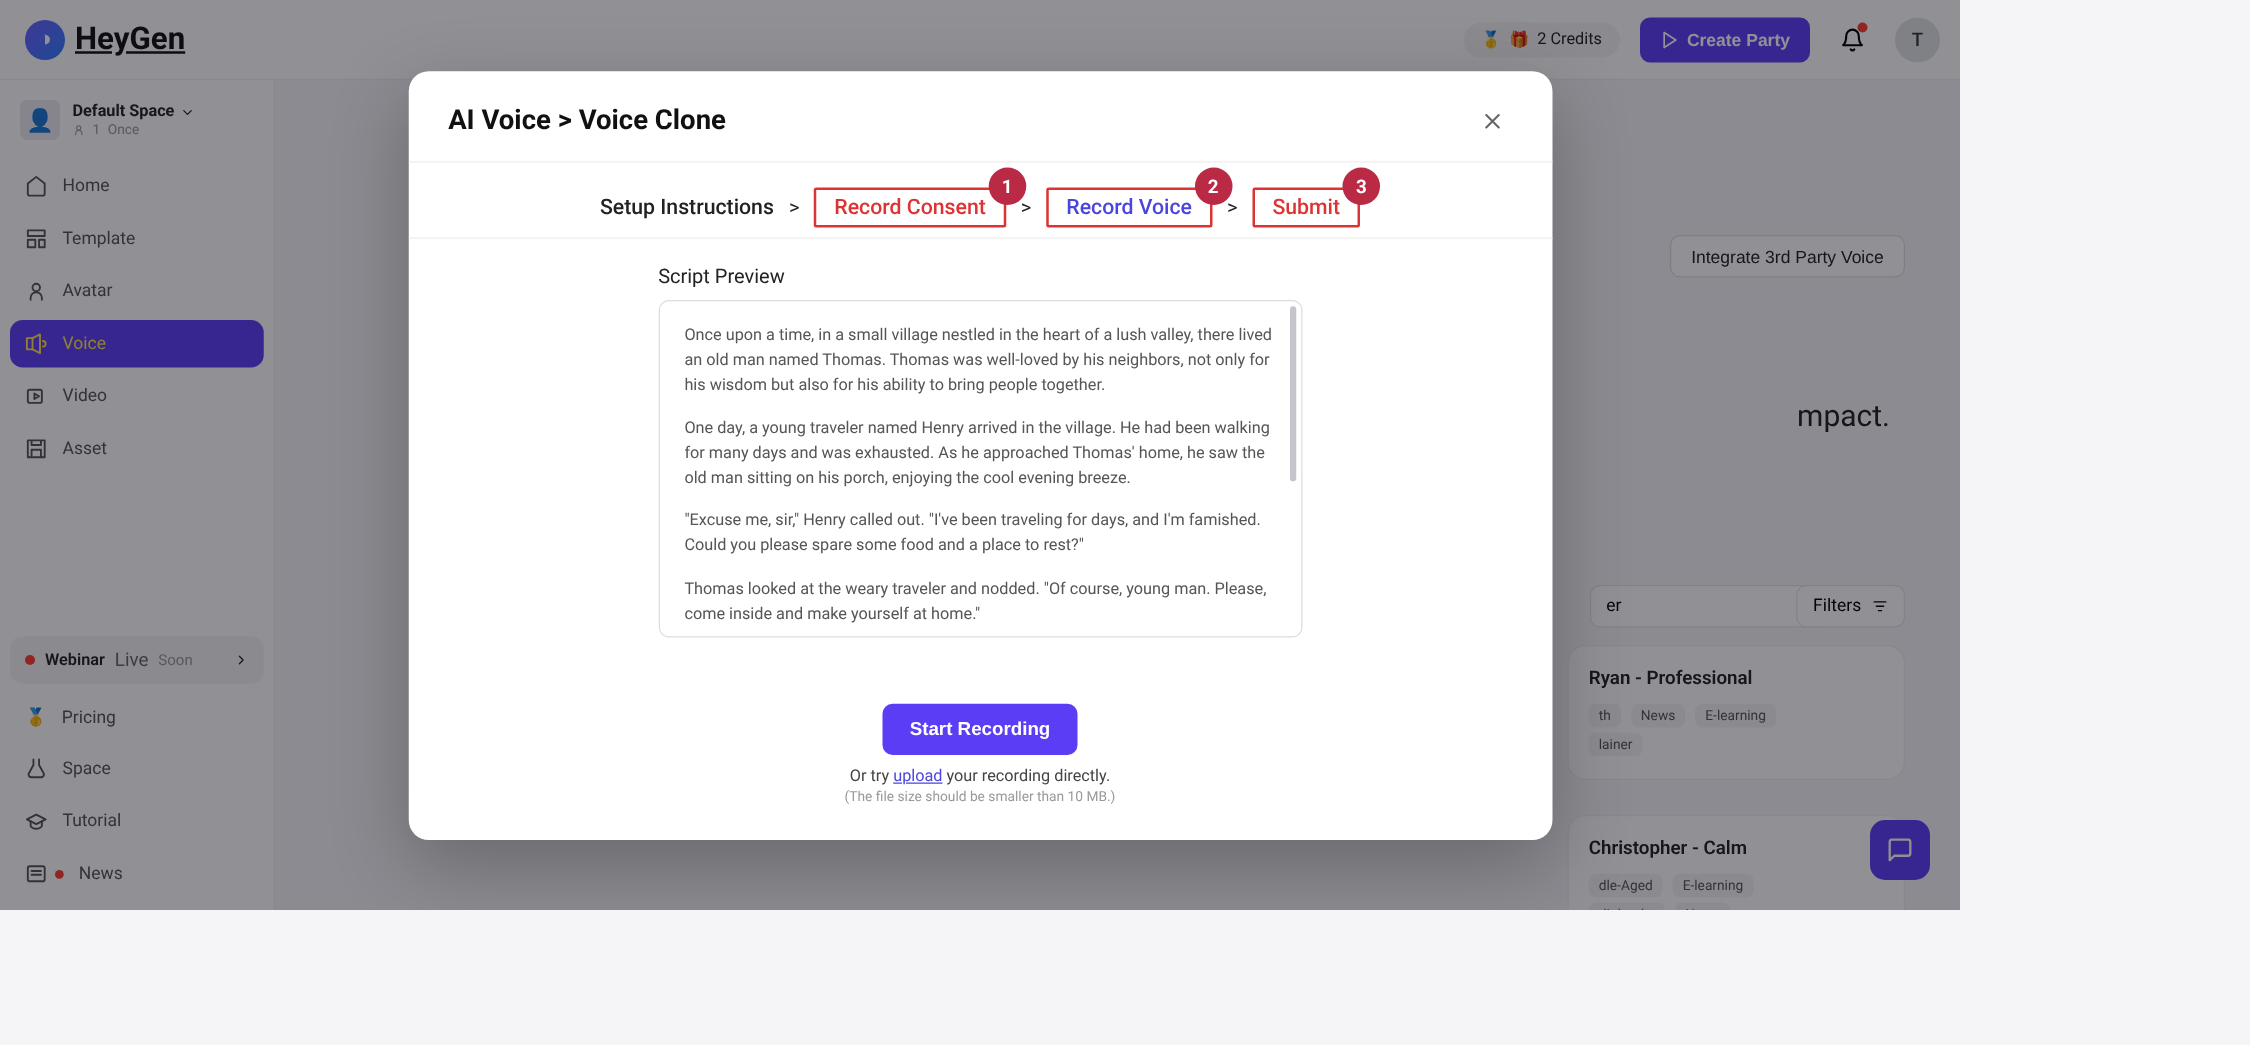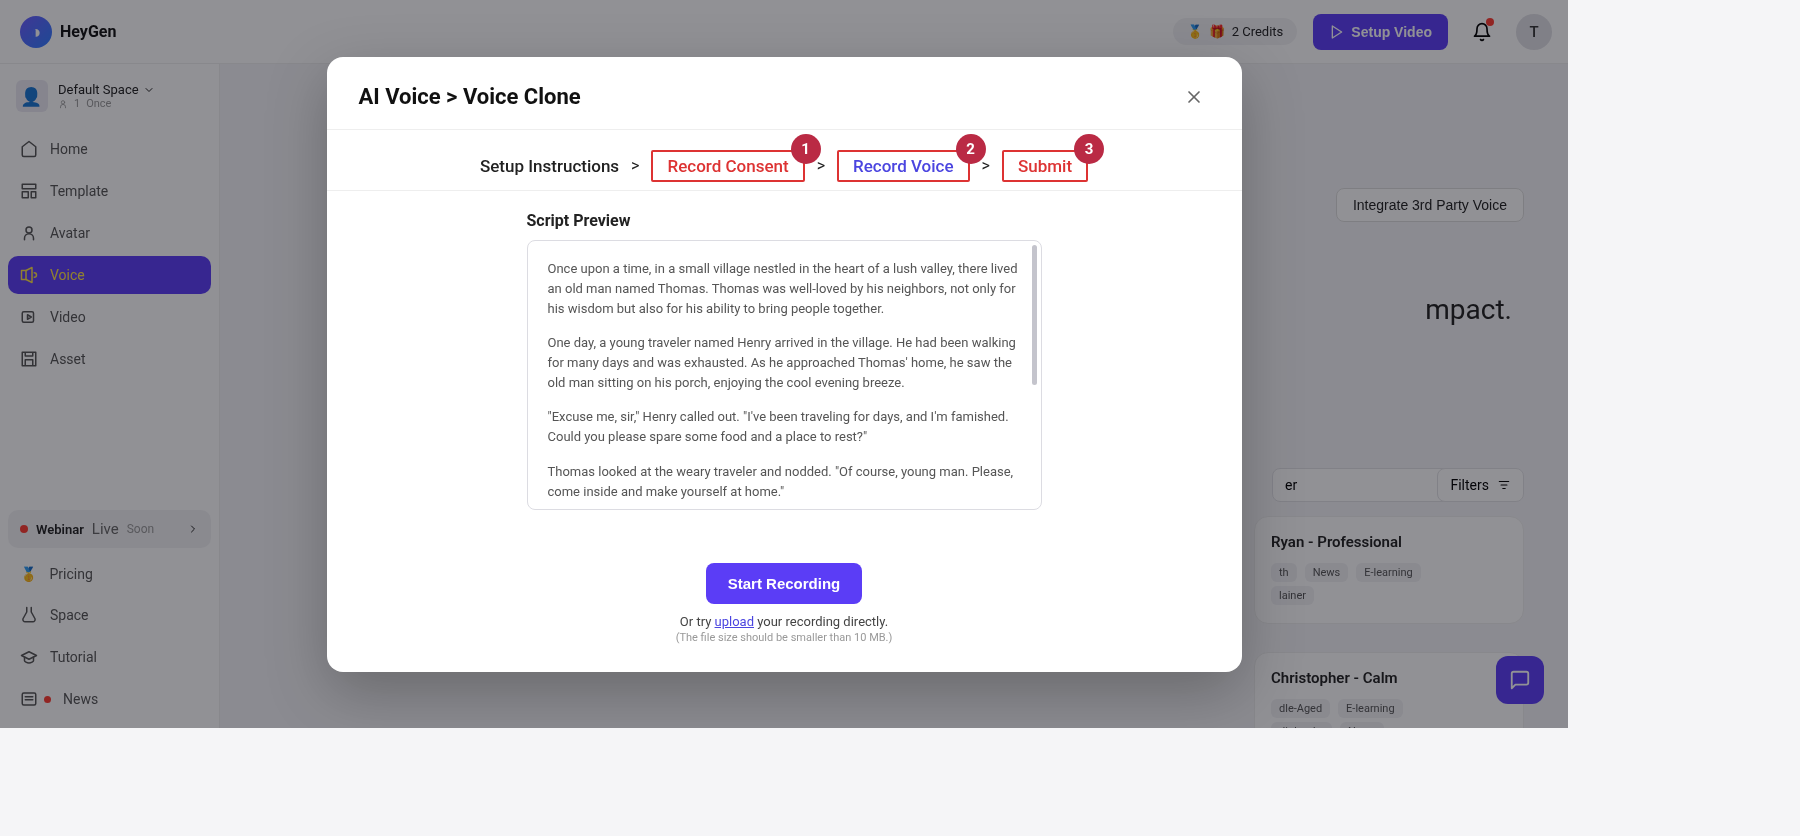--- a/index.html
+++ b/index.html
@@ -2,49 +2,49 @@
 <html><head>
 <meta charset="utf-8">
 <style>
   * { box-sizing: border-box; margin: 0; padding: 0; }
   body { font-family: -apple-system, BlinkMacSystemFont, 'Segoe UI', Roboto, sans-serif; background: #f5f5f7; overflow: hidden; width: 1568px; height: 728px; position: relative; }
 
   
   .top-header { position: absolute; top: 0; left: 0; right: 0; height: 64px; background: #fff; display: flex; align-items: center; padding: 0 16px; border-bottom: 1px solid #eee; }
   .logo-wrap { display: flex; align-items: center; gap: 8px; margin-left: 4px; }
   .logo-circle { width: 32px; height: 32px; border-radius: 50%; background: linear-gradient(135deg,#6b5cff,#2e7dff); display:flex; align-items:center; justify-content:center; font-size:18px; color:#fff; }
-  .logo-text { font-weight:700; font-size:16px; color:#111; }
+  .logo-text { font-weight:700; font-size:25px; color:#111;text-decoration:underline; }
   .header-right { margin-left:auto; display:flex; align-items:center; gap:16px; }
   .credits-pill { display:flex; align-items:center; gap:6px; background:#f3f3f5; border-radius:20px; padding:6px 14px; font-size:13px; color:#222; }
   .create-video-btn { display:flex; align-items:center; gap:6px; background:#5b3df6; color:#fff; border:none; border-radius:8px; padding:10px 16px; font-size:14px; font-weight:600; cursor:pointer; }
   .create-video-btn svg { width:16px; height:16px; }
   .bell-wrap { position:relative; display:flex; align-items:center; justify-content:center; width:36px; height:36px; border-radius:50%; cursor:pointer; }
   .bell-dot { position:absolute; top:4px; right:6px; width:8px; height:8px; border-radius:50%; background:#ff3b30; }
   .avatar-circle { width:36px; height:36px; border-radius:50%; background:#e0e0e5; display:flex; align-items:center; justify-content:center; font-size:15px; color:#333; font-weight:500; }
 
   
   .sidebar { position:absolute; left:0; top:64px; bottom:0; width:220px; background:#fff; border-right:1px solid #eee; display:flex; flex-direction:column; padding:8px; }
   .space-block { display:flex; align-items:center; gap:10px; padding:8px; border-radius:8px; margin-bottom:8px; cursor:pointer; }
   .space-avatar { width:32px; height:32px; border-radius:6px; background:#eceaf3; display:flex; align-items:center; justify-content:center; font-size:18px; }
   .space-texts { display:flex; flex-direction:column; font-size:13px; }
-  .space-name-row { display:flex; align-items:center; gap:4px; font-weight:400; color:#222; }
+  .space-name-row { display:flex; align-items:center; gap:4px; font-weight:700; color:#222; }
   .space-meta { display:flex; align-items:center; gap:6px; font-size:11px; color:#999; }
   .nav-item { display:flex; align-items:center; gap:12px; padding:10px 12px; border-radius:10px; color:#555; font-size:14px; cursor:pointer; margin:2px 0; }
   .nav-item.active { background:#5b3df6; color:#fde047; }
   .nav-item svg { width:18px; height:18px; flex:0 0 18px; }
   .sidebar-gap { flex:1; }
   .webinar-pill { display:flex; align-items:center; gap:8px; background:#f3f3f5; border-radius:10px; padding:10px 12px; font-size:13px; color:#222; margin:6px 0; cursor:pointer; }
   .webinar-pill .dot { width:8px; height:8px; border-radius:50%; background:#ff3b30; }
   .webinar-pill .soon { color:#999; font-size:12px; }
   .news-dot { width:7px; height:7px; border-radius:50%; background:#ff3b30; margin-left:-6px; }
 
   
   .bg-content { position:absolute; left:220px; right:0; top:64px; bottom:0; padding:24px 32px; filter: blur(0); }
   .integrate-btn { position:absolute; top:124px; right:44px; border:1px solid #ddd; background:#fff; color:#222; padding:8px 16px; border-radius:8px; font-size:14px; }
-  .impact-line { position:absolute; top:229px; right:56px; font-size:28px; color:#222; }
+  .impact-line { position:absolute; top:255px; right:56px; font-size:24px; color:#222; }
   .gender-select { position:absolute; top:404px; right:106px; width:190px; border:1px solid #e2e2e6; border-radius:8px; padding:8px 12px; font-size:14px; display:flex; align-items:center; gap:8px; background:#fff; }
   .gender-select svg { margin-left:auto; width:14px; height:14px; }
   .filters-btn { position:absolute; top:404px; right:44px; display:flex; gap:8px; align-items:center; border:1px solid #e2e2e6; border-radius:8px; padding:8px 12px; font-size:14px; background:#fff; }
   .voice-card { position:absolute; right:44px; width:270px; border:1px solid #eee; border-radius:14px; padding:16px; background:#fff; }
   .voice-card.v1 { top:452px; }
   .voice-card.v2 { top:588px; }
   .voice-title { font-weight:600; font-size:15px; color:#222; margin-bottom:10px; }
   .tag { display:inline-block; background:#f2f2f5; color:#555; border-radius:6px; padding:3px 8px; font-size:11px; margin:2px 4px 2px 0; }
 
   .chat-bubble { position:absolute; right:24px; bottom:24px; width:48px; height:48px; border-radius:12px; background:#5b3df6; display:flex; align-items:center; justify-content:center; color:#fff; cursor:pointer; }
@@ -55,21 +55,21 @@
   .modal-head { padding:24px 32px 16px; border-bottom:1px solid #eee; display:flex; align-items:center; }
   .modal-title { font-weight:700; font-size:22px; color:#111; }
   .modal-close { margin-left:auto; width:32px; height:32px; display:flex; align-items:center; justify-content:center; cursor:pointer; color:#666; }
   .steps-row { display:flex; align-items:center; justify-content:center; gap:12px; padding:20px 0 8px; border-bottom:1px solid #eee; }
   .step-label { font-size:17px; color:#222; font-weight:500; }
   .step-sep { color:#222; font-size:16px; }
   .step-box { border:2px solid #d33; color:#d33; padding:4px 14px; font-size:17px; font-weight:500; border-radius:2px; position:relative; }
   .step-box.current { color:#4b45e0; border-color:#d33; }
   .step-badge { position:absolute; top:-18px; right:-18px; width:30px; height:30px; border-radius:50%; background:#ba2a44; color:#fff; display:flex; align-items:center; justify-content:center; font-weight:700; font-size:15px; }
   .modal-body { padding:20px 200px 28px; display:flex; flex-direction:column; }
-  .script-heading { font-size:16px; color:#222; margin-bottom:10px; font-weight:700; }
+  .script-heading { font-size:16px; color:#222; margin-bottom:10px; font-weight:400; }
   .script-box { border:1px solid #dcdce2; border-radius:8px; padding:18px 20px; font-size:13px; color:#555; line-height:1.55; max-height:270px; overflow:hidden; position:relative; }
   .script-box p { margin-bottom:14px; }
   .scroll-thumb { position:absolute; right:4px; top:4px; width:5px; height:140px; background:#c4c4cc; border-radius:3px; }
   .start-btn { margin:53px auto 10px; background:#5b3df6; color:#fff; border:none; padding:12px 22px; border-radius:8px; font-size:15px; font-weight:600; cursor:pointer; }
   .or-line { text-align:center; font-size:13px; color:#444; }
   .or-line a { color:#4b45e0; text-decoration:underline; cursor:pointer; }
   .subnote { text-align:center; font-size:11px; color:#999; margin-top:2px; }
 
   svg { fill:none; stroke:currentColor; stroke-width:2; stroke-linecap:round; stroke-linejoin:round; }
 </style>
@@ -84,21 +84,21 @@
   <div class="header-right">
     <div class="credits-pill">
       <span>🥇</span>
       <span>🎁</span>
       <span>2 Credits</span>
     </div>
     <button class="create-video-btn">
       <svg viewBox="0 0 24 24">
           <polygon points="5 3 19 12 5 21 5 3"></polygon>
         </svg>
-      <span>Setup Video</span>
+      <span>Create Party</span>
     </button>
     <div class="bell-wrap">
       <svg viewBox="0 0 24 24" width="20" height="20">
           <path d="M18 8a6 6 0 0 0-12 0c0 7-3 9-3 9h18s-3-2-3-9"></path>
           <path d="M13.73 21a2 2 0 0 1-3.46 0"></path>
         </svg>
       <span class="bell-dot"></span>
     </div>
     <div class="avatar-circle">
         <span>T</span>

